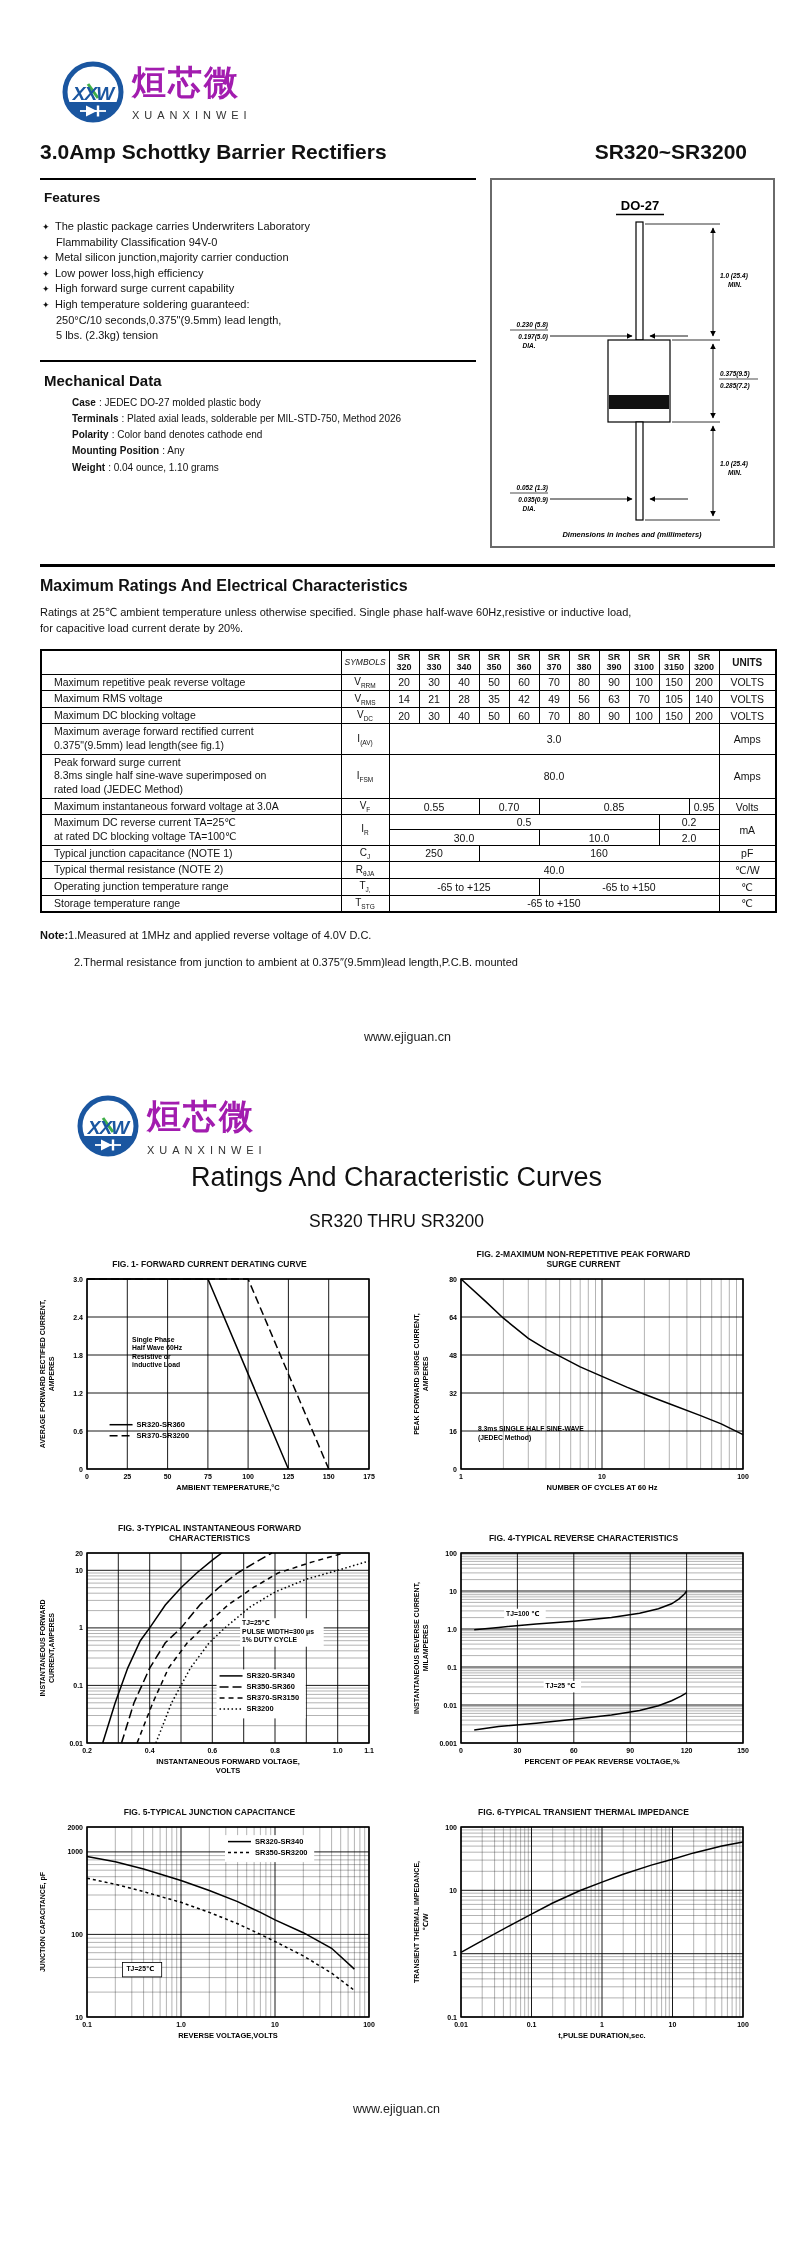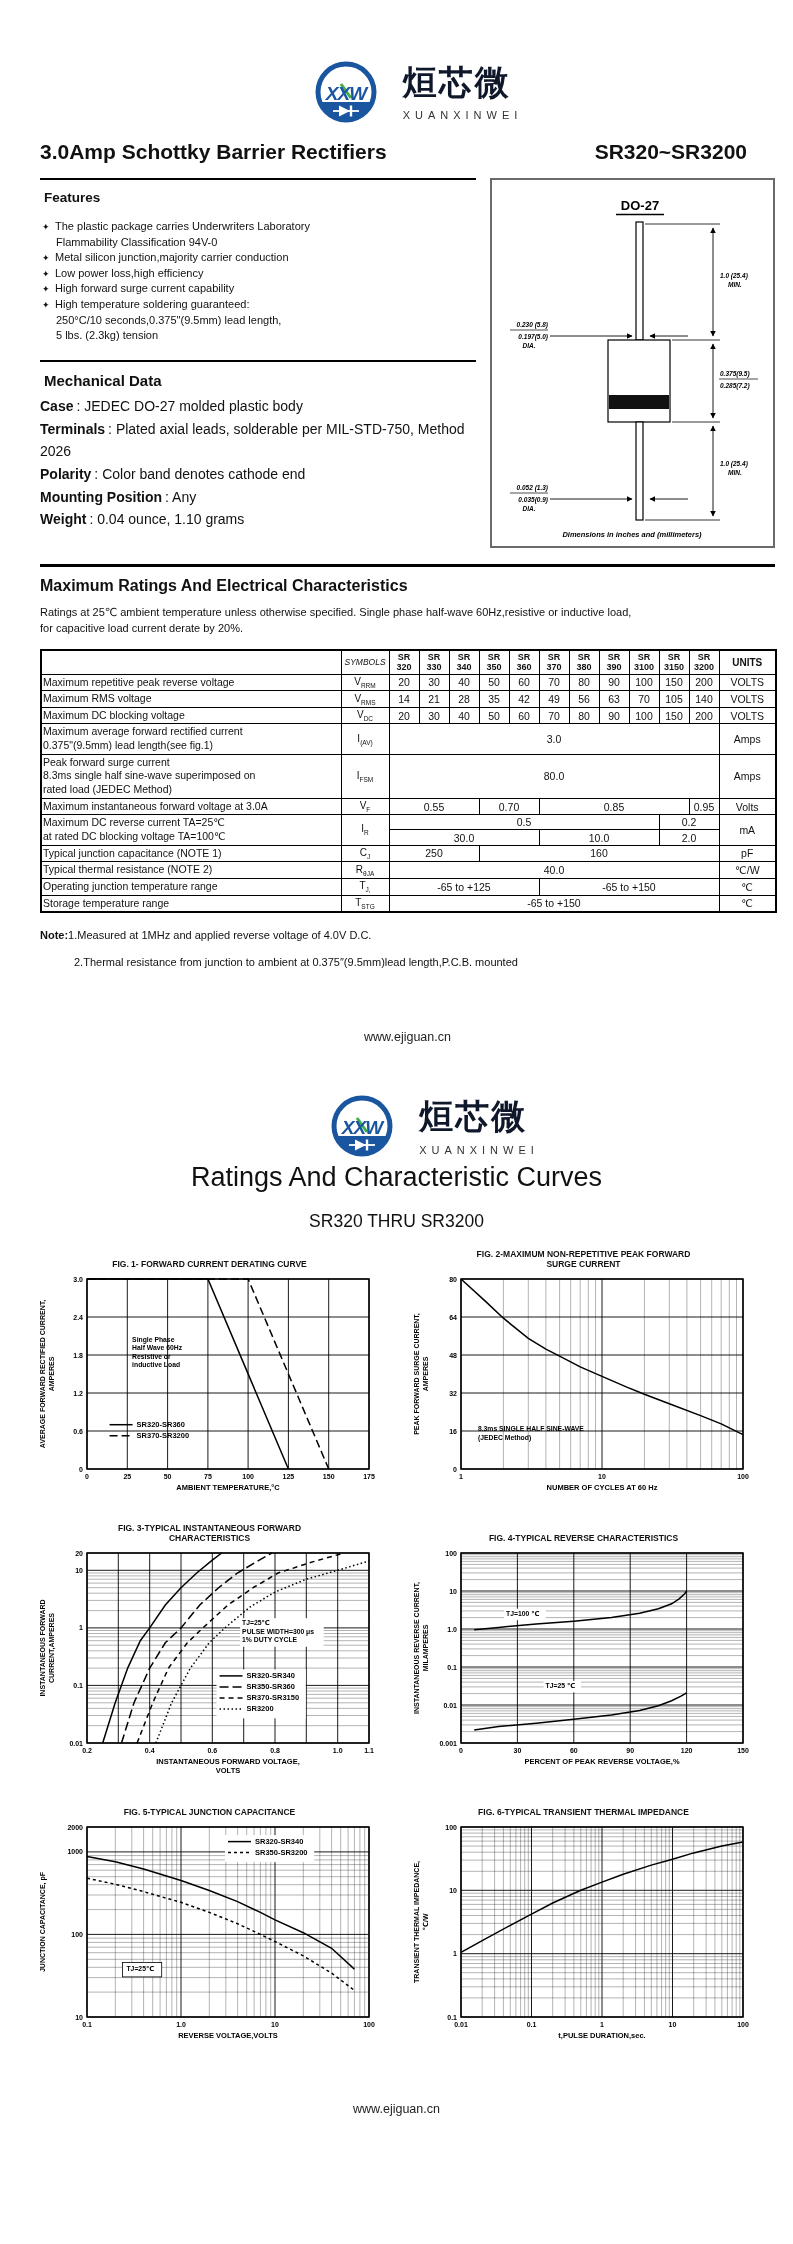--- a/index.html
+++ b/index.html
@@ -1,54 +1,54 @@
 <!DOCTYPE html>
 <html><head>
 <meta charset="utf-8">
 <style>
   html,body{margin:0;padding:0;background:#fff;}
   body{width:793px;font-family:"Liberation Sans","DejaVu Sans",sans-serif;color:#111;}
   .page{position:relative;}
   .p1{padding:60px 18px 10px 40px;width:735px;}
   
-  .logo-row{display:flex;align-items:flex-start;gap:24px;margin-left:20px;margin-bottom:14px;justify-content:center;}
+  .logo-row{display:flex;align-items:flex-start;gap:6px;margin-left:20px;margin-bottom:14px;}
   .logo-text{padding-top:4px;}
-  .logo-cn{font-size:34px;font-weight:bold;letter-spacing:2px;color:#0f172a;line-height:1.1;}
+  .logo-cn{font-size:34px;font-weight:bold;letter-spacing:2px;color:#a21caf;line-height:1.1;}
   .logo-en{font-size:11px;letter-spacing:5px;color:#333;margin-top:8px;}
   
   .title-row{display:flex;justify-content:space-between;align-items:baseline;margin:6px 0 14px 0;}
   .doc-title{font-size:21px;font-weight:bold;}
   .part-range{font-size:21px;font-weight:bold;margin-right:28px;}
   
   .cols{display:flex;gap:14px;align-items:flex-start;}
   .leftcol{width:438px;}
   .rule{border:none;border-top:2.5px solid #000;margin:0 0 10px 0;}
   .rule2{margin-top:16px;}
   .sec-h{font-size:13.5px;font-weight:bold;margin:4px 0 14px 4px;}
   .mech-h{font-size:15px;margin-bottom:6px;}
   .feat{font-size:11px;line-height:1.42;}
   .feat .first{padding-left:2px;}
   .feat .cont{padding-left:16px;}
   .bull{display:inline-block;width:13px;font-size:9px;color:#111;}
-  .mrow{font-size:14px;line-height:1.62;}
+  .mrow{font-size:10px;line-height:1.62;margin-left:32px;}
   .mrow b{font-weight:bold;}
   .mrow span{margin-left:3px;}
   
   .pkgbox{width:281px;border:2px solid #6a6a6a;padding:10px 0 4px 0;background:#fff;display:flex;justify-content:center;}
   
   .bigrule{border-top:3.5px solid #000;margin:16px 0 10px 0;width:735px;}
   .ratings-h{font-size:16px;font-weight:bold;margin-bottom:10px;}
   .intro{font-size:11px;line-height:1.45;margin-bottom:12px;}
   table{border-collapse:collapse;table-layout:fixed;width:735px;border:2px solid #000;}
   th,td{border:1px solid #000;font-size:10.5px;padding:1px 3px;text-align:center;vertical-align:middle;}
   th{font-weight:bold;}
   th.symh{font-style:italic;font-weight:normal;font-size:8.5px;margin-left:44px;}
   th.parth{font-size:9px;padding:1px 0;line-height:1.15;}
   th.unith{font-size:10px;}
-  td.lab{text-align:left;font-size:10.5px;line-height:1.3;padding-left:1px;}
+  td.lab{text-align:left;font-size:10.5px;line-height:1.3;padding-left:12px;}
   td.sym{font-size:10px;}
   td.sym sub{font-size:6.5px;}
   .notes{font-size:11px;margin-top:14px;line-height:1.5;}
   .notes .n2{margin-left:34px;margin-top:10px;}
   .footer{text-align:center;font-size:12.5px;color:#222;margin-top:60px;}
   
   .p2{padding:40px 0 40px 0;}
   .p2 .logo-row{margin-left:75px;margin-bottom:2px;}
   .curves-h{text-align:center;font-size:27px;margin:2px 0 18px 0;}
   .curves-sub{text-align:center;font-size:17.5px;margin-bottom:16px;}

